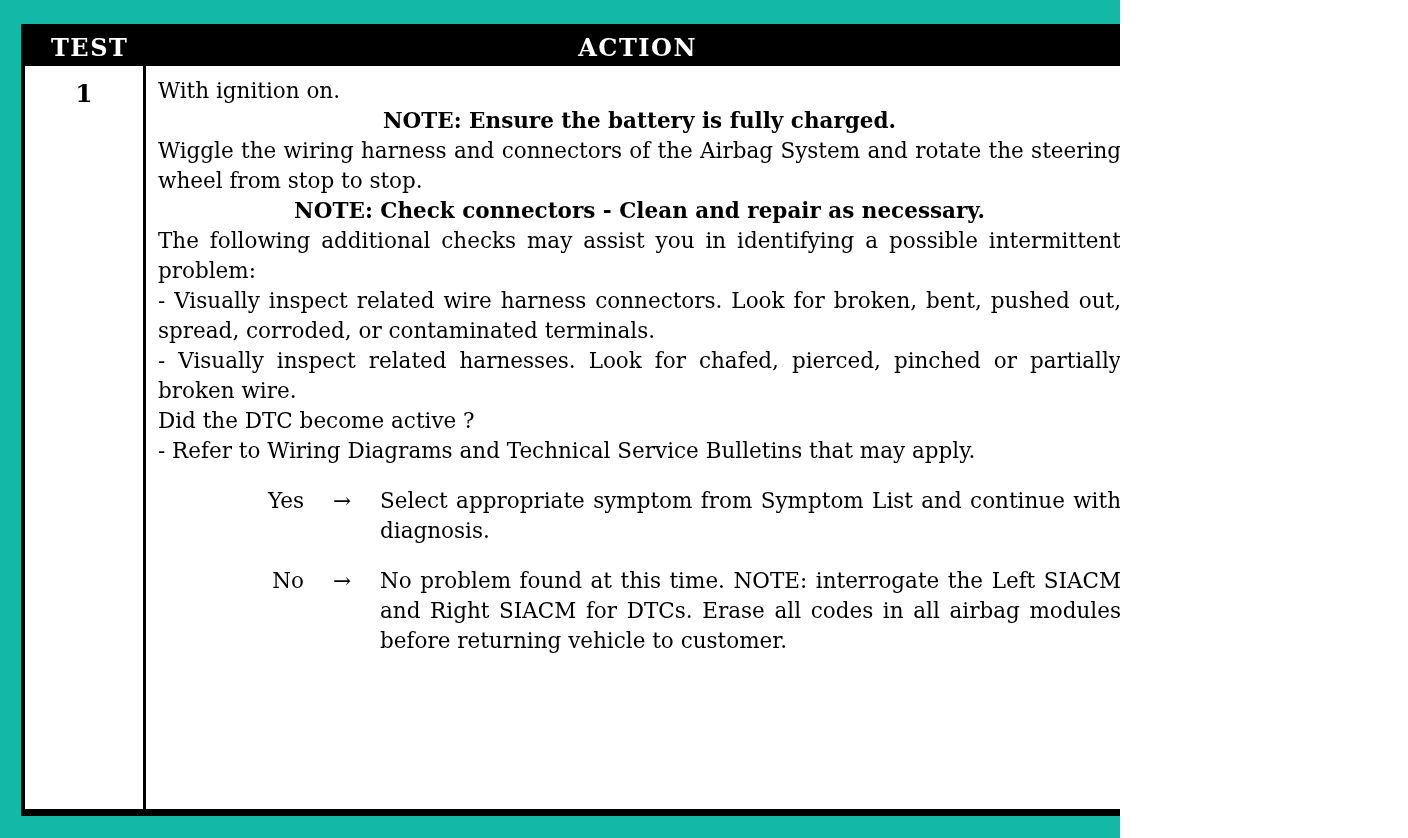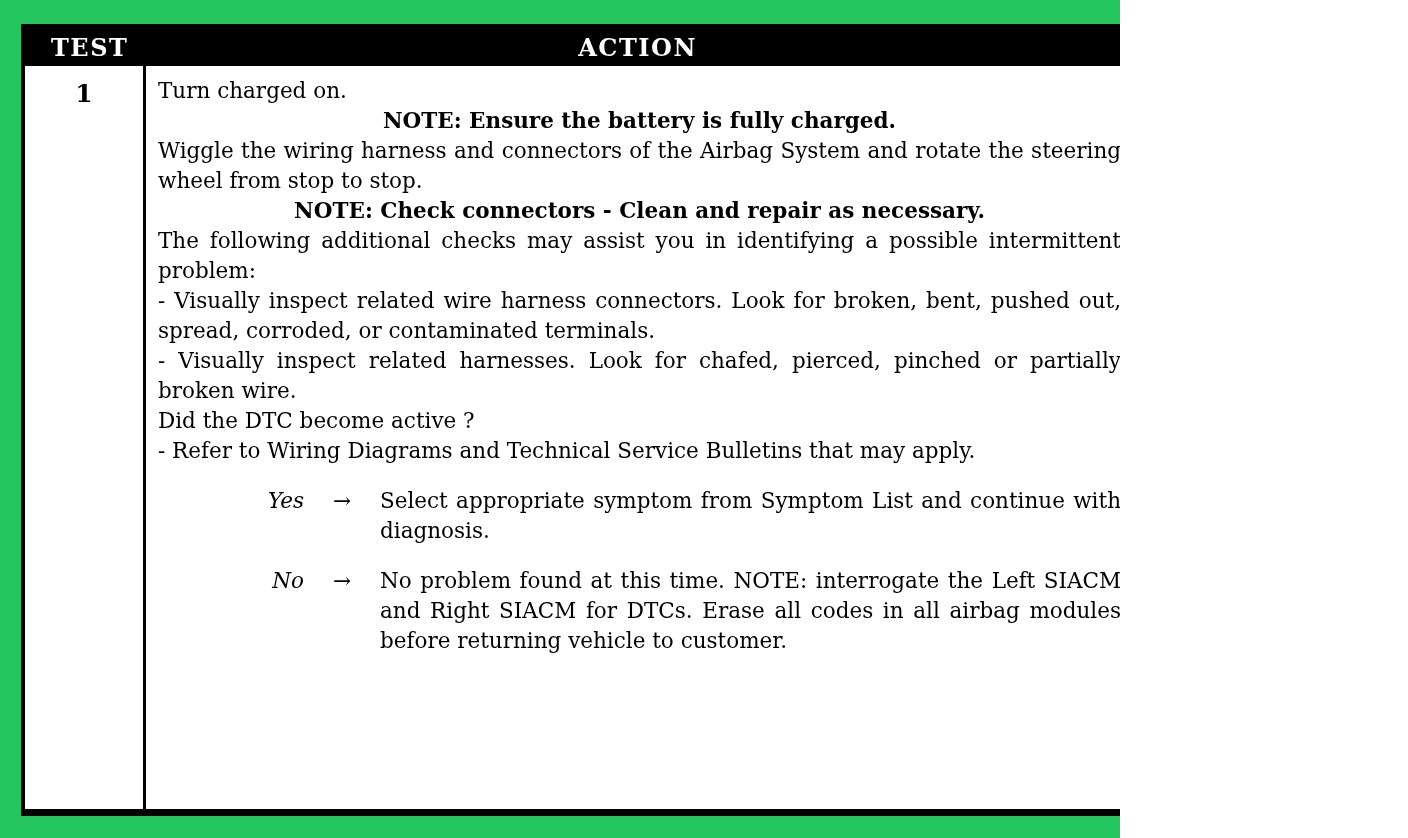--- a/index.html
+++ b/index.html
@@ -4,21 +4,21 @@
 <style>
   html, body {
     margin: 0;
     padding: 0;
     background: #ffffff;
   }
   .page {
     position: relative;
     width: 1120px;
     height: 838px;
-    background: #22c55e;
+    background: #14b8a6;
     font-family: "DejaVu Serif", serif;
     color: #000000;
     overflow: hidden;
   }
   .diag-table {
     position: absolute;
     left: 21px;
     top: 24px;
     width: 1362px;
     height: 792px;
@@ -89,21 +89,20 @@
   }
   .answers { margin-top: 0; }
   .answer {
     display: flex;
     margin-top: 20px;
   }
   .answer-label {
     width: 146px;
     flex: 0 0 auto;
     text-align: right;
-    font-style: italic;
   }
   .answer-arrow {
     width: 76px;
     flex: 0 0 auto;
     text-align: center;
   }
   .answer-text {
     flex: 1;
     text-align: justify;
   }
@@ -119,21 +118,21 @@
       <div class="hcol-action">ACTION</div>
       <div class="hcol-applicability">APPLICABILITY</div>
     </div>
 
     <div class="body-row">
       <div class="test-cell">1</div>
 
       <div class="action-cell">
         <div>
 
-            <p class="para">Turn charged on.</p>
+            <p class="para">With ignition on.</p>
 
             <p class="para bold">NOTE: Ensure the battery is fully charged.</p>
 
 
 
 
             <p class="para">Wiggle the wiring harness and connectors of the Airbag System and rotate the steering wheel from stop to stop.</p>
 
             <p class="para bold">NOTE: Check connectors - Clean and repair as necessary.</p>
 

